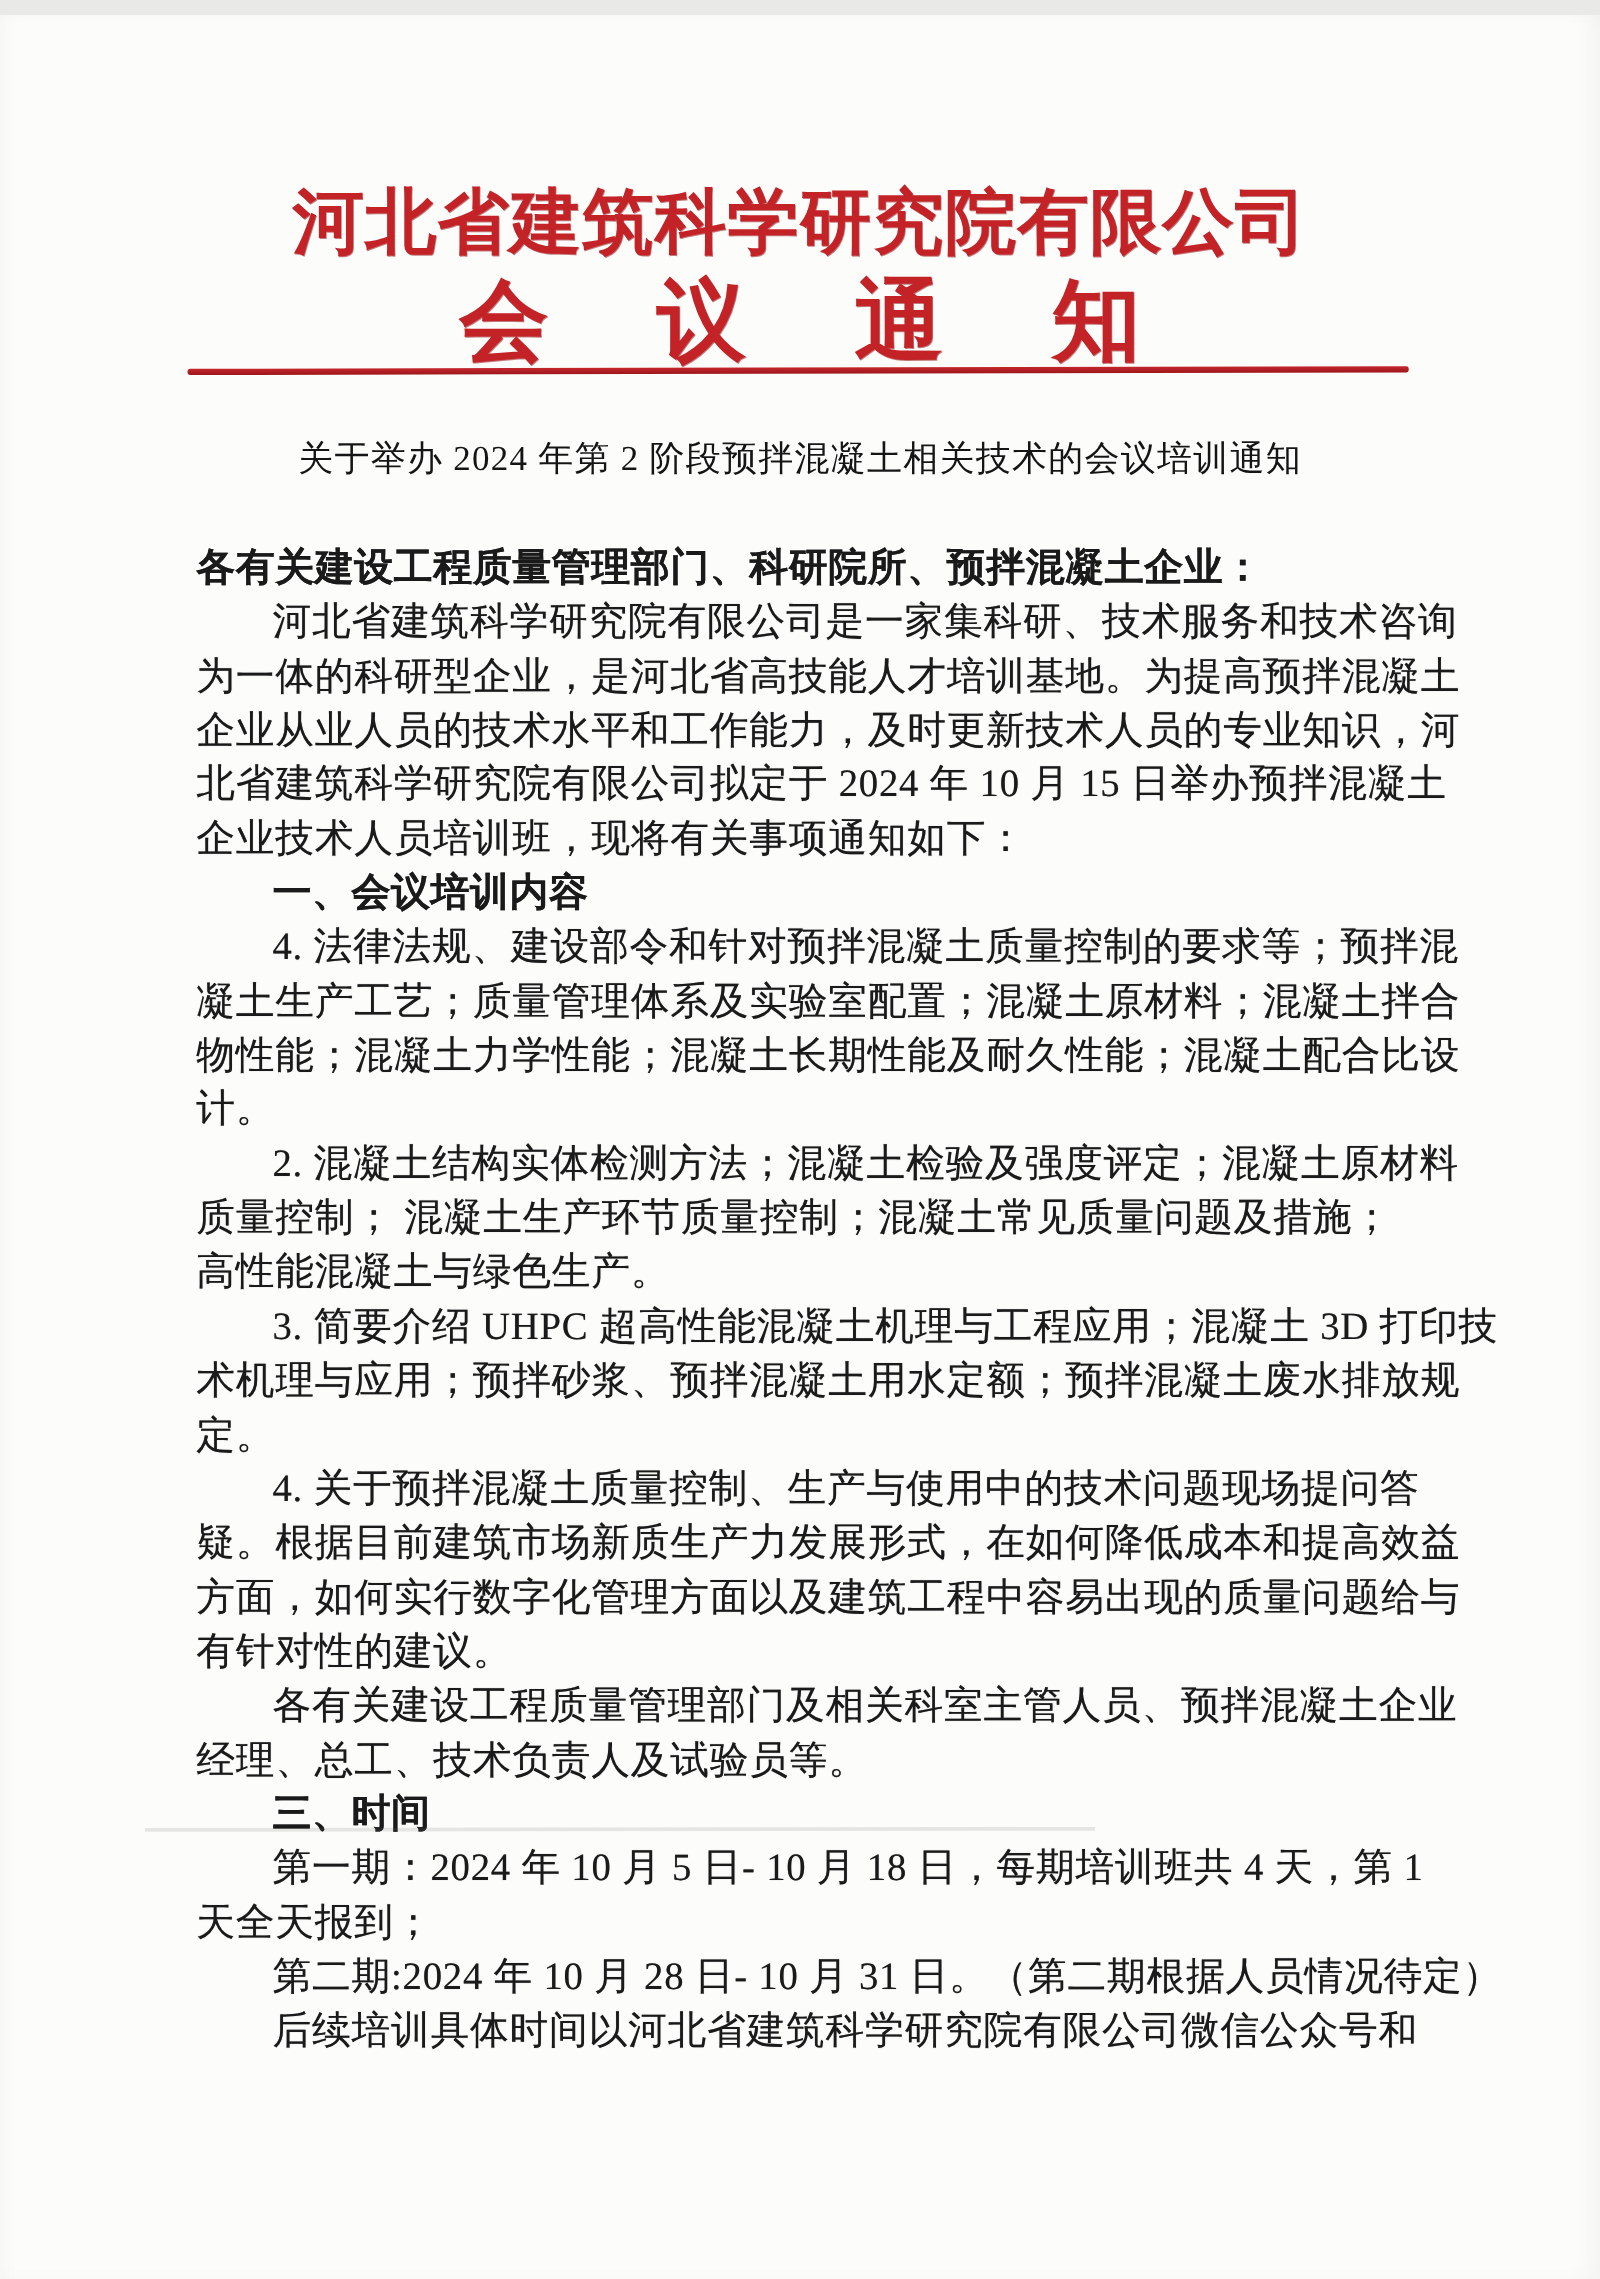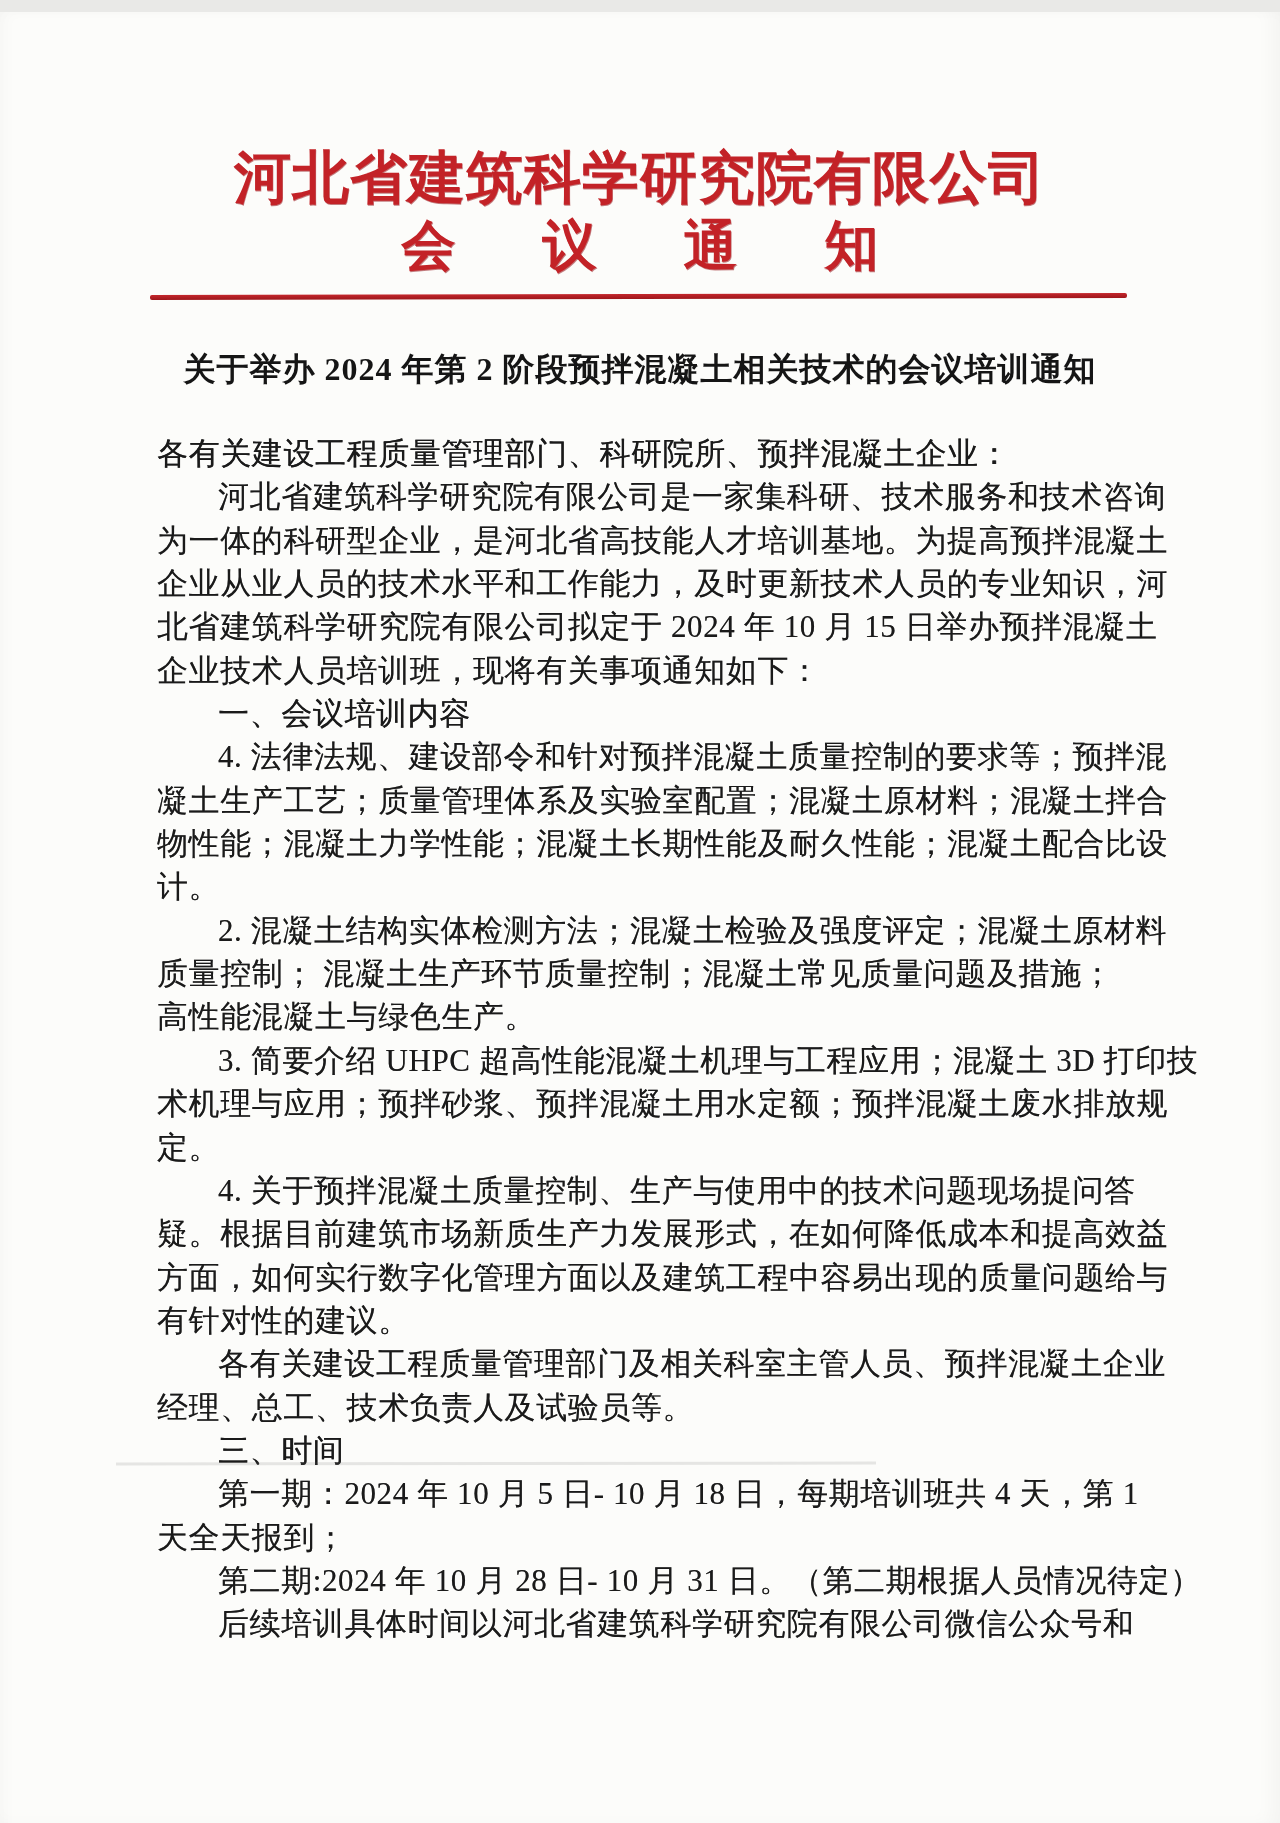--- a/index.html
+++ b/index.html
@@ -39,21 +39,21 @@
     color: var(--accent-red, #c32227);
     text-shadow: 0.6px 0.8px 0 rgba(145,18,24,0.55);
     white-space: nowrap;
   }
   .doc-title {
     position: absolute;
     top: 198px;
     left: 0;
     width: 100%;
     text-align: center;
-    font-size: 54px;
+    font-size: 71px;
     font-weight: bold;
     letter-spacing: 87px;
     padding-left: 87px;
     box-sizing: border-box;
     color: var(--accent-red, #c32227);
     text-shadow: 0.7px 0.9px 0 rgba(145,18,24,0.55);
     white-space: nowrap;
   }
   .red-rule {
     position: absolute;
@@ -66,22 +66,22 @@
     border-radius: 2px;
   }
 
   
   .subtitle {
     position: absolute;
     top: 336px;
     left: 0;
     width: 100%;
     text-align: center;
-    font-size: 32px;
-    font-weight: bold;
+    font-size: 28px;
+    font-weight: normal;
     letter-spacing: 1px;
     color: #151515;
     white-space: nowrap;
   }
 
   
   .body-text {
     position: absolute;
     top: 420px;
     left: 157px;
@@ -92,21 +92,21 @@
     display: block;
     height: 43.35px;
     line-height: 43.35px;
     font-size: 31px;
     letter-spacing: 0.6px;
     white-space: nowrap;
     text-shadow: 0 0 0.6px rgba(10,10,10,0.55);
   }
   .body-text .line.indent { padding-left: 61px; }
   .body-text .line.bold {
-    font-weight: normal;
+    font-weight: bold;
     text-shadow: 0.3px 0 0 rgba(0,0,0,0.8);
   }
 
   
   .scan-streak {
     position: absolute;
     top: 1450px;
     left: 116px;
     width: 760px;
     height: 2.5px;

